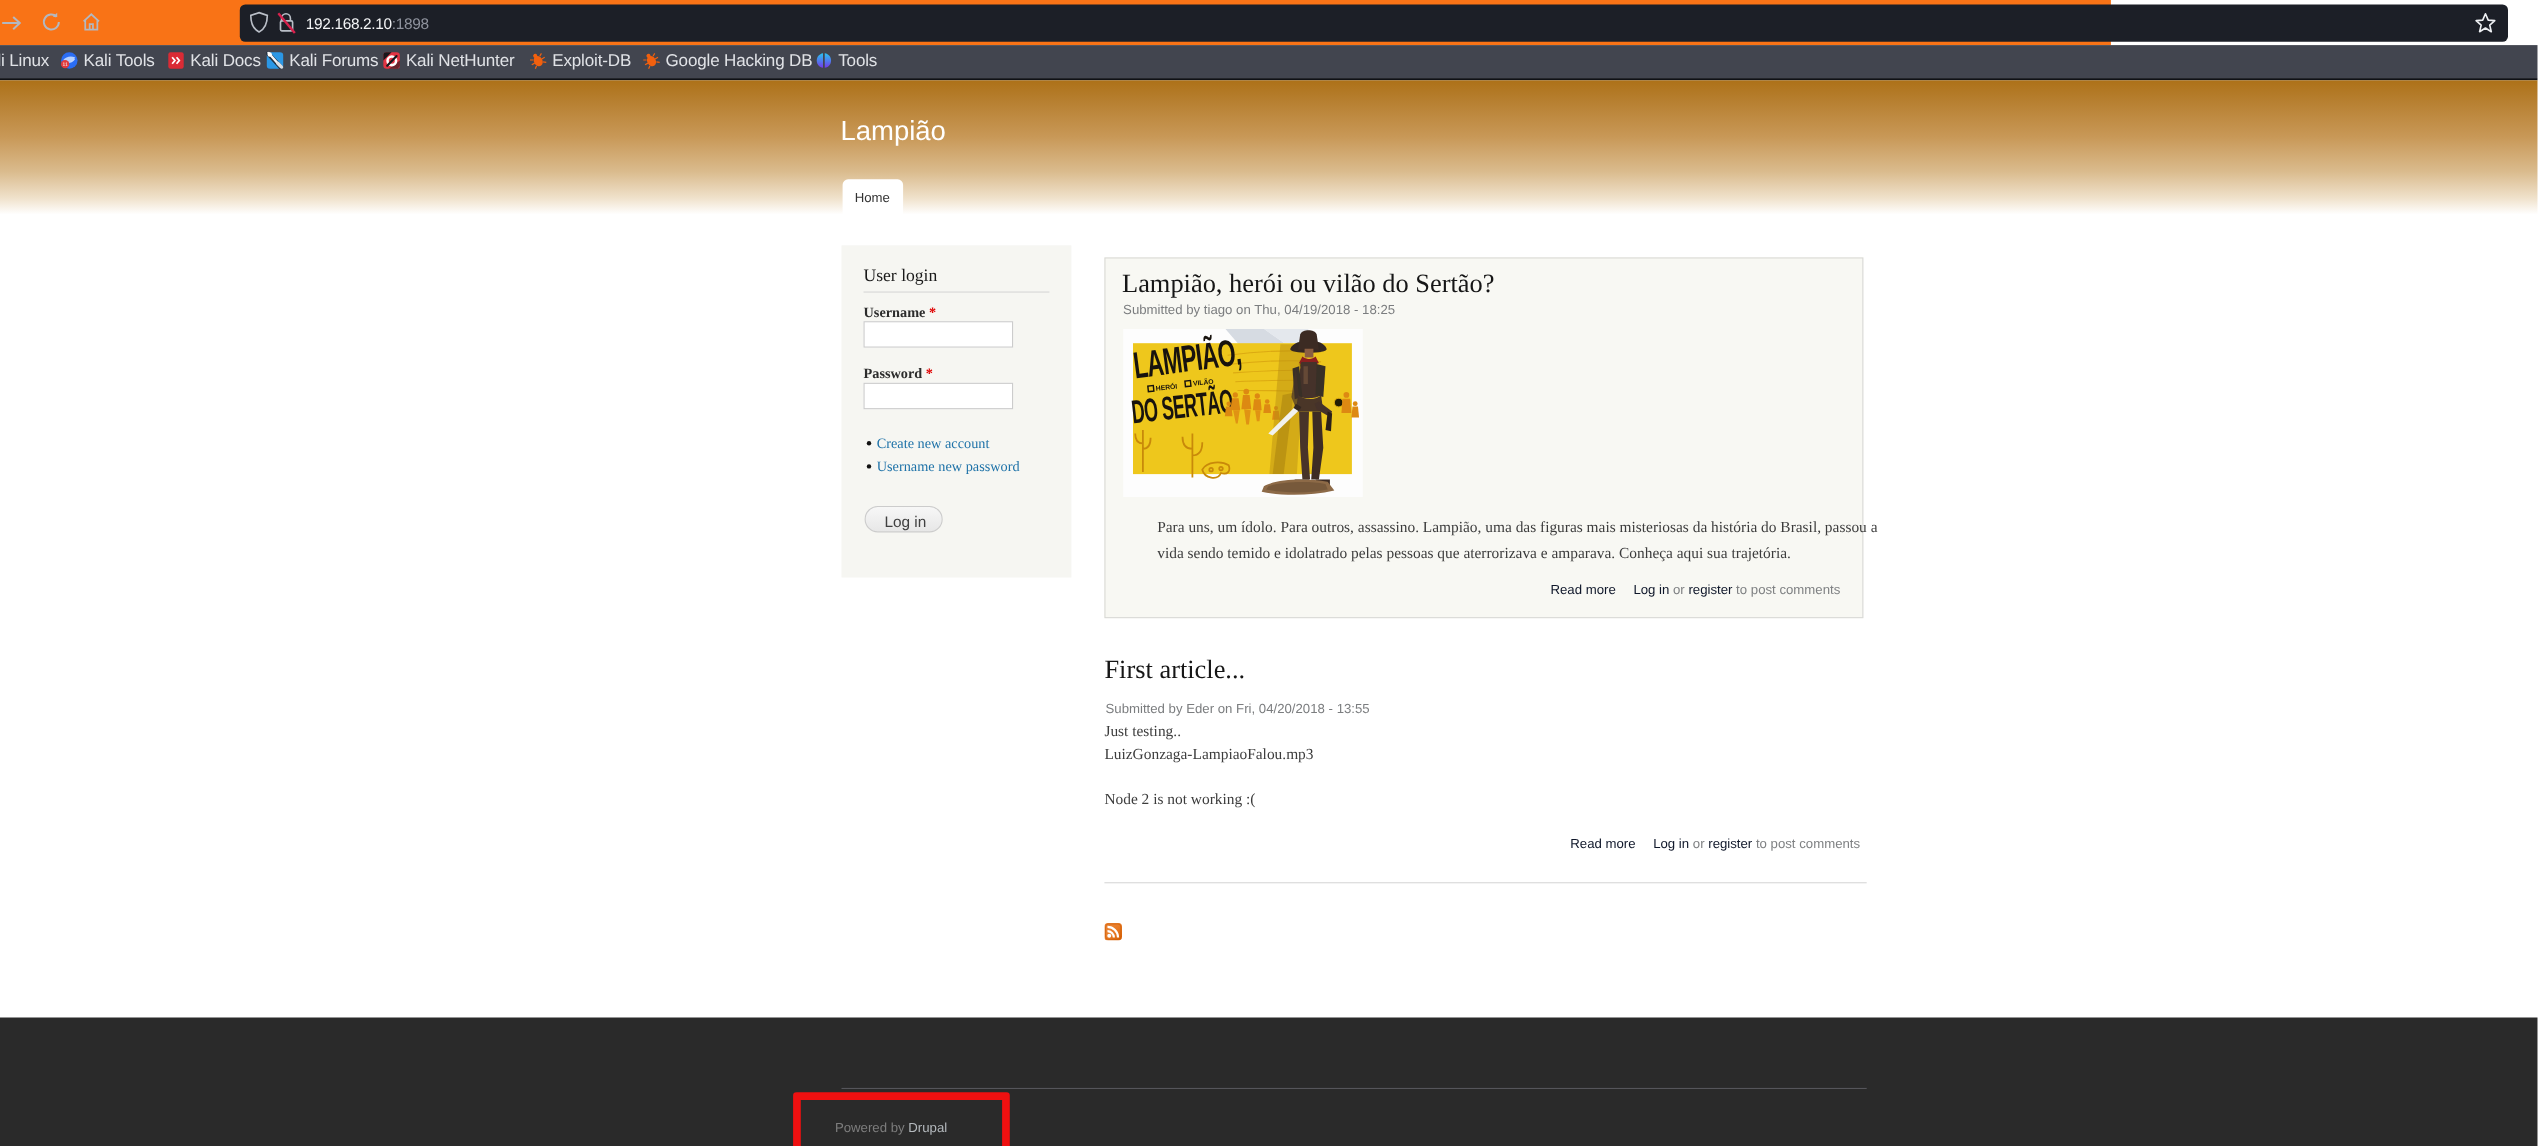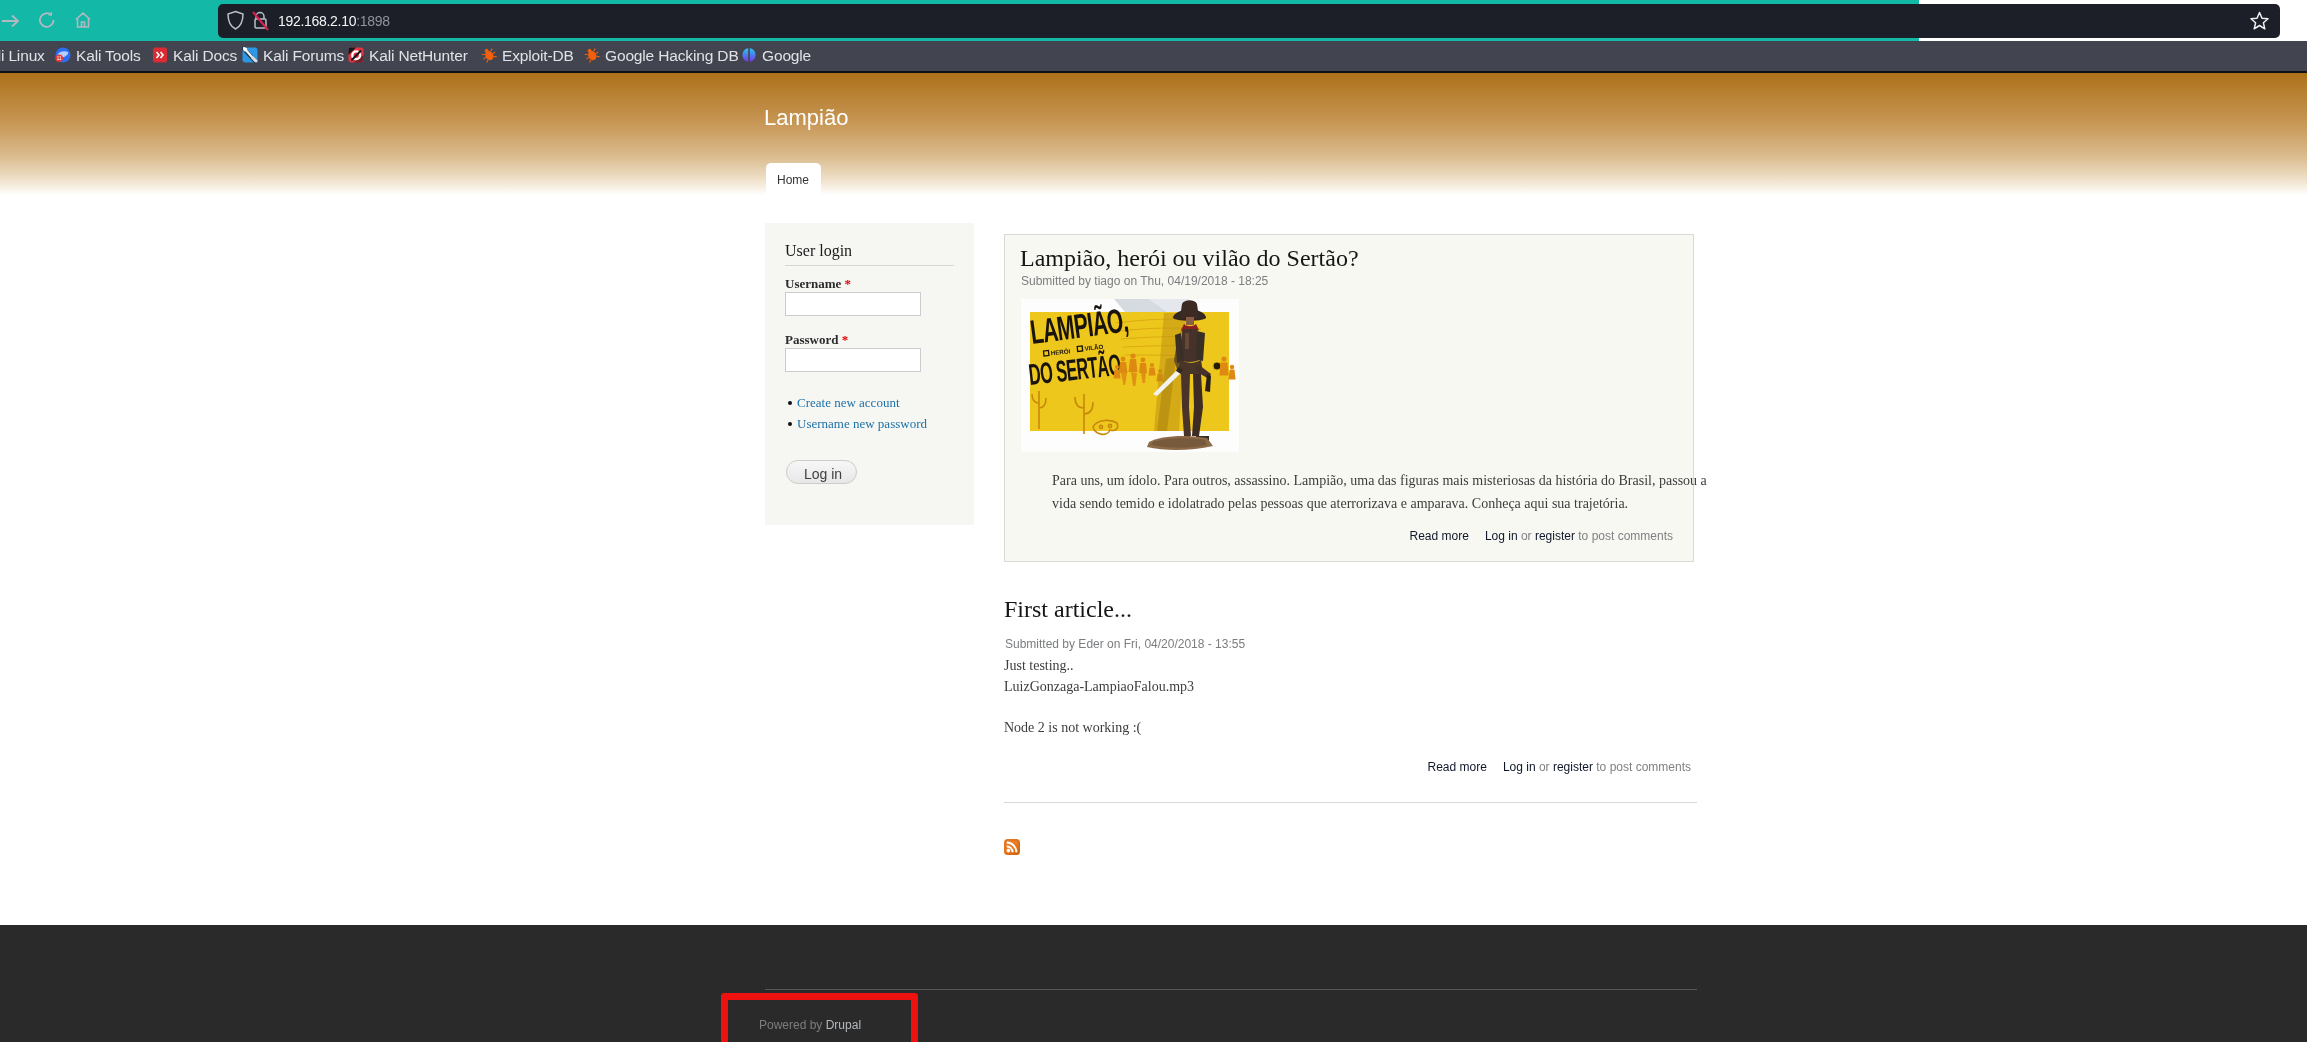--- a/index.html
+++ b/index.html
@@ -1,34 +1,34 @@
 <!DOCTYPE html>
 <html><head>
 <meta charset="utf-8">
 <style>
 * { margin:0; padding:0; box-sizing:border-box; }
 html,body { width:2307px; height:1042px; overflow:hidden; }
 body { font-family:"Liberation Sans", sans-serif; background:#fff; position:relative; }
 .abs { position:absolute; }
 
 
-#toolbar { position:absolute; left:0; top:0; width:1919px; height:41px; background:#14b8a6;padding-left:20px; }
+#toolbar { position:absolute; left:0; top:0; width:1919px; height:41px; background:#f97316;padding-left:20px; }
 #urlbar { position:absolute; left:218px; top:4px; width:2062px; height:34px; background:#1c1f27; border-radius:5px; }
 #urltext { position:absolute; left:60px; top:8.5px; font-size:14px; letter-spacing:-0.3px; color:#f4f5f7; white-space:nowrap; }
 #urltext .port { color:#8f939e; }
 #bookbar { position:absolute; left:0; top:41px; width:2307px; height:30px; background:#42454f; }
 #barline { position:absolute; left:0; top:71px; width:2307px; height:2px; background:#0f1116; }
 .bm { position:absolute; top:3px; height:24px; }
 .bm .ic { position:absolute; left:0; top:3px; width:16px; height:16px; }
 .bm .lbl { position:absolute; left:21px; top:3px; font-size:15.5px; letter-spacing:-0.15px; color:#e0e2e6; white-space:nowrap; }
 
 
 #hdr { position:absolute; left:0; top:73px; width:2307px; height:122px;
   background:linear-gradient(to bottom,#ad7118 0%, #b67e2e 14%, #c89857 42%, #dabb8d 68%, #f0e2cc 88%, #ffffff 100%); }
-#sitename { position:absolute; left:764px; top:105px; font-size:22px; color:#fff; }
+#sitename { position:absolute; left:764px; top:105px; font-size:25px; color:#fff; }
 #hometab { position:absolute; left:766px; top:163px; width:55px; height:32px; background:#fff; border-radius:5px 5px 0 0; }
 #hometab span { position:absolute; left:11px; top:10px; font-size:12px; color:#333; }
 
 
 #sideblock { position:absolute; left:765px; top:223px; width:209px; height:302px; background:#f6f6f2; }
 #ulogin-t { position:absolute; left:785px; top:242px; font-family:"Liberation Serif",serif; font-size:16px; color:#1a1a1a; }
 #ulogin-hr { position:absolute; left:785px; top:265px; width:169px; height:1px; background:#d6d6d6; }
 .flabel { position:absolute; font-family:"Liberation Serif",serif; font-weight:bold; font-size:13px; color:#2c2c2c; }
 .flabel .req { color:#e00000; }
 .finput { position:absolute; left:785px; width:136px; height:24px; background:#fff; border:1px solid #ccc; }
@@ -155,21 +155,21 @@
     <svg class="ic" viewBox="0 0 16 16">
         <defs>
           <linearGradient id="osg" x1="0" y1="0" x2="0" y2="1">
             <stop offset="0" stop-color="#29c5f2"></stop>
             <stop offset="1" stop-color="#7438e8"></stop>
           </linearGradient>
         </defs>
         <path d="M7.2 1.3C3.6 1.9 1.5 4.6 1.5 8s2.1 6.1 5.7 6.7z" fill="url(#osg)"></path>
         <path d="M8.8 1.3c3.6.6 5.7 3.3 5.7 6.7s-2.1 6.1-5.7 6.7z" fill="url(#osg)"></path>
       </svg>
-    <span class="lbl">Google</span>
+    <span class="lbl">Tools</span>
   </div>
 </div>
 <div id="barline"></div>
 
 <div id="hdr"></div>
 <div id="sitename">Lampião</div>
 <div id="hometab">
     <span>Home</span>
   </div>
 

